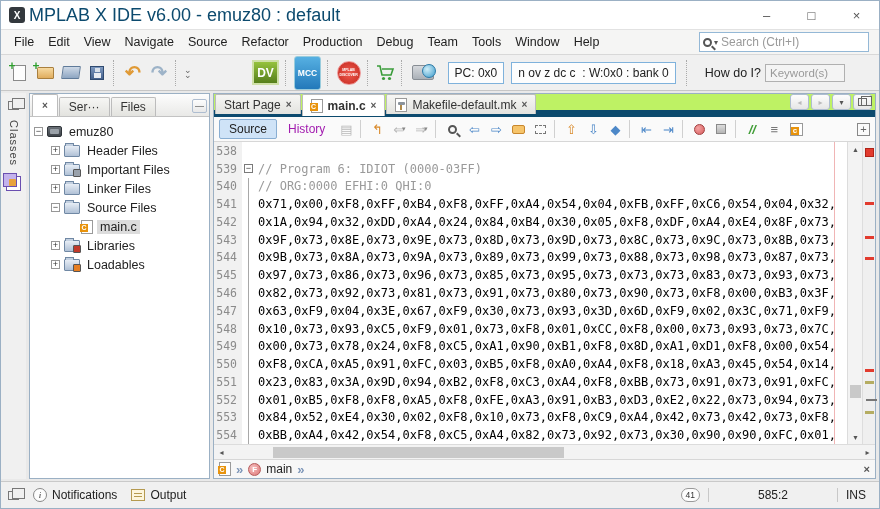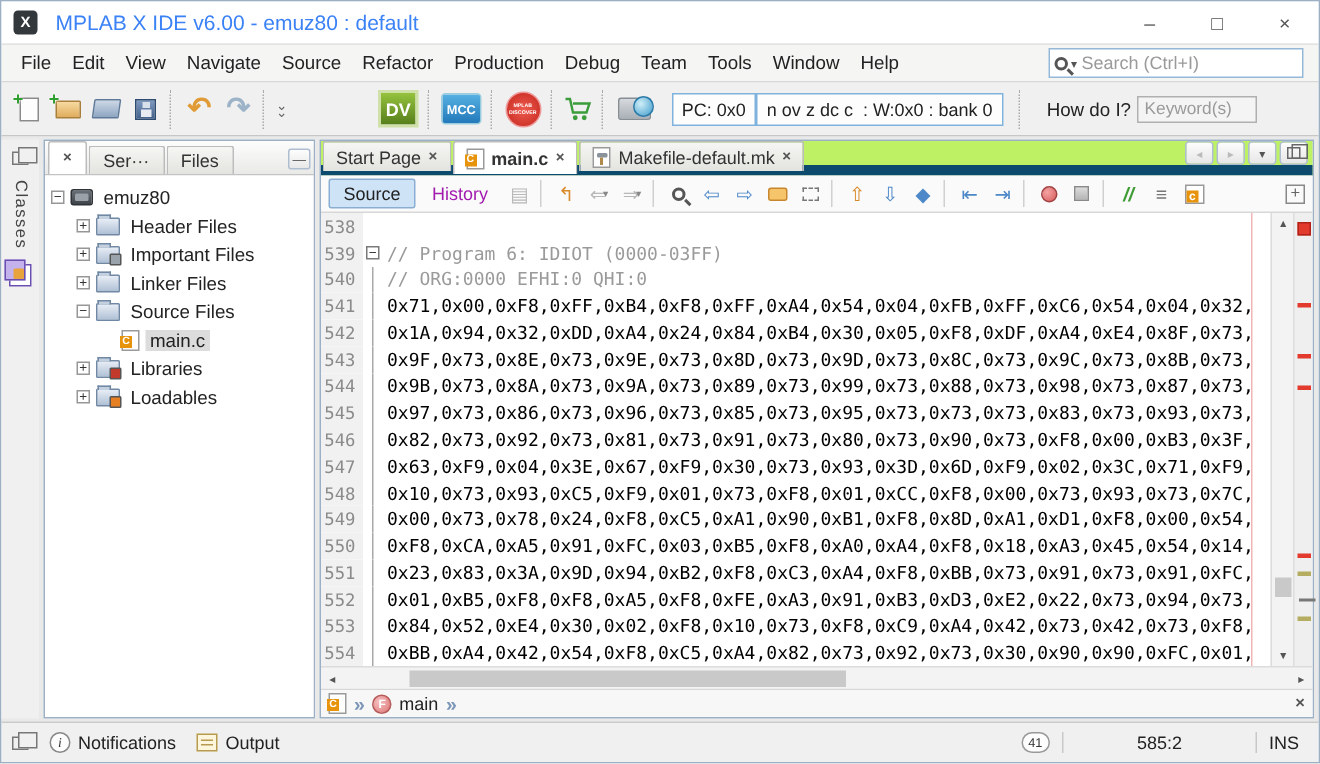--- a/index.html
+++ b/index.html
@@ -2,21 +2,21 @@
 <html><head>
 <meta charset="utf-8">
 <style>
   *{box-sizing:border-box;margin:0;padding:0}
   html,body{width:880px;height:509px;overflow:hidden;font-family:"Liberation Sans",sans-serif;background:#f0f0f0;color:#222}
   .win{width:880px;height:509px;display:flex;flex-direction:column;background:#f0f0f0;border:1px solid #9bb0c4}
 
   
   .titlebar{height:28px;background:#fff;display:flex;align-items:center;padding-left:8px;flex:none}
   .appicon{width:16px;height:16px;background:#33383d;border-radius:3px;color:#fff;font-size:10px;font-weight:bold;display:flex;align-items:center;justify-content:center;flex:none}
-  .title{margin-left:12px;font-size:14px;color:#3b82f6}
+  .title{margin-left:4px;font-size:18px;color:#0c4a6e}
   .winbtns{margin-left:auto;display:flex;height:100%}
   .wbtn{width:45px;display:flex;align-items:center;justify-content:center;color:#555;font-size:13px}
 
   
   .menubar{height:26px;background:#f5f5f4;border-top:1px solid #e2e2e2;border-bottom:1px solid #d8d8d8;display:flex;align-items:center;padding:0 6px;flex:none}
   .mi{padding:3px 7px;font-size:12.5px;color:#222}
   .searchbox{margin-left:auto;margin-right:4px;width:170px;height:20px;border:1px solid #94b8d6;background:#fff;display:flex;align-items:center;padding:0 3px}
   .mag{width:9px;height:9px;border:2px solid #555;border-radius:50%;position:relative;flex:none}
   .mag::after{content:'';position:absolute;width:5px;height:2px;background:#555;left:6px;top:7px;transform:rotate(45deg)}
   .caret{font-size:8px;color:#555;margin:0 3px 0 2px}
@@ -34,27 +34,27 @@
   .iopen{width:18px;height:13px;background:linear-gradient(#cdd8e6,#8ea6c2);border:1px solid #5f7a99;border-radius:1px;transform:skewX(-8deg)}
   .ifloppy{width:14px;height:14px;background:linear-gradient(#7e99c0,#44618c);border:1px solid #2f4a70;position:relative}
   .ifloppy::before{content:'';position:absolute;left:3px;bottom:1px;width:7px;height:5px;background:#e8ecf2}
   .ifloppy::after{content:'';position:absolute;left:4px;top:1px;width:5px;height:4px;background:#d8e0ea}
   .glyph{font-size:19px;line-height:1}
   .g-undo{color:#e09a36;font-weight:bold}
   .g-redo{color:#9db3c8;font-weight:bold}
   .overflow{display:flex;flex-direction:column;line-height:5px;font-size:9px;color:#666;margin-left:2px}
   .badges{margin-left:58px;display:flex;align-items:center}
   .b-dv{width:27px;height:25px;background:linear-gradient(#95c23d,#567f1c);border:2px solid #cfe0a8;border-radius:0;color:#fff;font-size:12px;font-weight:bold;display:flex;align-items:center;justify-content:center}
-  .b-mcc{width:27px;height:21px;background:linear-gradient(#56b0e2,#2379ba);border:1px solid #9cd;border-radius:3px;color:#fff;font-size:8.5px;font-weight:bold;display:flex;align-items:center;justify-content:center}
+  .b-mcc{width:27px;height:34px;background:linear-gradient(#56b0e2,#2379ba);border:1px solid #9cd;border-radius:3px;color:#fff;font-size:8.5px;font-weight:bold;display:flex;align-items:center;justify-content:center}
   .b-disc{width:24px;height:24px;border-radius:50%;background:radial-gradient(#ef5b50,#c3261c);border:1px solid #e99;color:#fff;font-size:3.5px;font-weight:bold;line-height:4.5px;text-align:center;display:flex;align-items:center;justify-content:center}
   .b-cart{width:24px;height:22px;display:flex;align-items:center;justify-content:center}
   .b-sim{width:22px;height:15px;background:linear-gradient(#d6d9dd,#aab0b7);border:1px solid #878d94;border-radius:2px;position:relative}
   .b-sim::after{content:'';position:absolute;right:-3px;top:-2px;width:12px;height:12px;border-radius:50%;background:radial-gradient(circle at 35% 35%,#cfeef8,#3f9ccc);border:1px solid #2a7aa8}
   .pcbox,.flagbox{border:1px solid #7fb2dc;background:#fdfdfd;height:22px;display:flex;align-items:center;padding:0 6px;font-size:12px;color:#222;white-space:pre;flex:none}
-  .pcbox{margin-left:10px}.flagbox{}
+  .pcbox{margin-left:10px}.flagbox{margin-left:7px}
   .howdoi{font-size:12.5px;margin:0 4px 0 12px;white-space:nowrap}
   .kw{width:80px;height:18px;border:1px solid #b0b0b0;background:#f4f4f4;font-size:11.5px;padding:0 4px;color:#666}
 
   
   .main{flex:1;display:flex;background:#e9e9e9;padding:2px 3px 2px 0;gap:3px;min-height:0}
   .leftstrip{width:25px;flex:none;display:flex;flex-direction:column;align-items:center;padding-top:8px;gap:10px;background:#f0f0f0}
   .i-restore{width:11px;height:9px;border:1px solid #777;position:relative;background:#f0f0f0}
   .i-restore::before{content:'';position:absolute;left:3px;top:-4px;width:11px;height:9px;border:1px solid #777;background:#f0f0f0}
   .vlabel{writing-mode:vertical-rl;font-size:11px;color:#444;letter-spacing:1px}
   .i-classes{width:15px;height:15px;border:1px solid #6a4fb0;background:#fff;position:relative}

